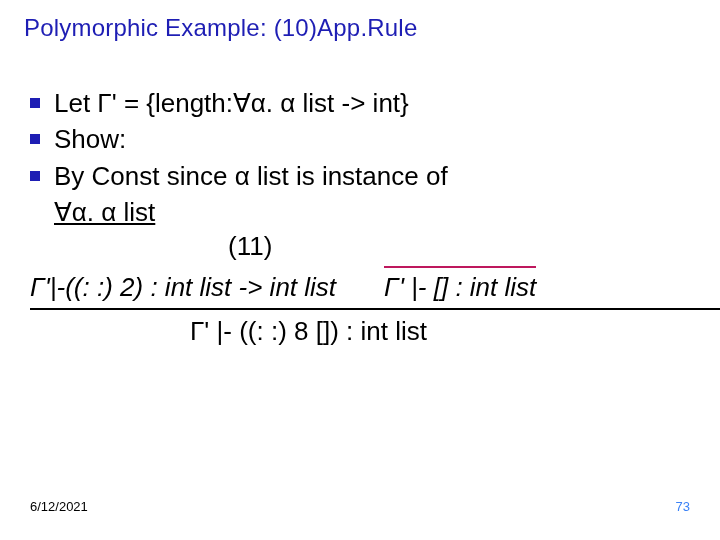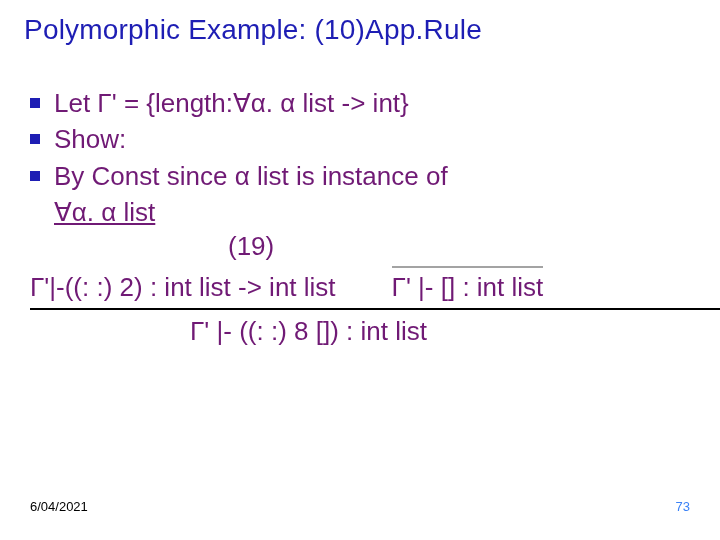--- a/index.html
+++ b/index.html
@@ -16,32 +16,32 @@
     width: 720px;
     height: 540px;
     position: relative;
     box-sizing: border-box;
   }
   .title {
     position: absolute;
     top: 14px;
     left: 24px;
     right: 20px;
-    font-size: 28px;
+    font-size: 24px;
     color: #1e1eb4;
     font-weight: 400;
     letter-spacing: 0.2px;
   }
   .body {
     position: absolute;
     top: 86px;
     left: 30px;
     right: 10px;
     font-size: 26px;
-    color: #701a75;
+    color: #000000;
     line-height: 1.32;
   }
   .row {
     display: flex;
     align-items: flex-start;
     margin-bottom: 2px;
   }
   .bullet {
     width: 10px;
     height: 10px;
@@ -55,39 +55,39 @@
     text-decoration: underline;
   }
   .line-eleven {
     padding-left: 198px;
   }
   .rule-row {
     display: flex;
     align-items: baseline;
     white-space: nowrap;
     margin-top: 2px;
+    font-style: italic;
   }
   .rule-left {
     display: inline-block;
   }
   .rule-gap {
     display: inline-block;
     width: 48px;
   }
   .hr-rule {
     border: none;
     border-top: 2px solid #000;
     margin: 4px 0 4px 0;
     width: 700px;
   }
   .overline-right {
-    border-top: 2px solid #a3a3a3;
+    border-top: 2px solid #be185d;
     padding-top: 2px;
     display: inline-block;
-    margin-left: 8px;
   }
   .conclusion {
     padding-left: 160px;
     white-space: nowrap;
     margin-top: 0;
   }
   .footer-date {
     position: absolute;
     left: 30px;
     bottom: 26px;
@@ -121,30 +121,30 @@
       <div>Show:</div>
     </div>
 
     <div class="row">
       <div class="bullet"></div>
       <div>By Const since α list  is instance of</div>
     </div>
 
     <div class="nobullet-indent">∀α. α list</div>
 
-    <div class="line-eleven">(19)</div>
+    <div class="line-eleven">(11)</div>
 
     <div class="rule-row">
       <span class="rule-left">Γ'|-((: :) 2) : int list -&gt; int list</span>
       <span class="rule-gap"></span>
       <span class="overline-right">Γ' |- [] : int list</span>
     </div>
 
     <hr class="hr-rule">
 
     <div class="conclusion">Γ' |- ((: :) 8 []) : int list</div>
 
   </div>
 
-  <div class="footer-date">6/04/2021</div>
+  <div class="footer-date">6/12/2021</div>
   <div class="footer-page">73</div>
 
 </div>
 
 </body></html>

